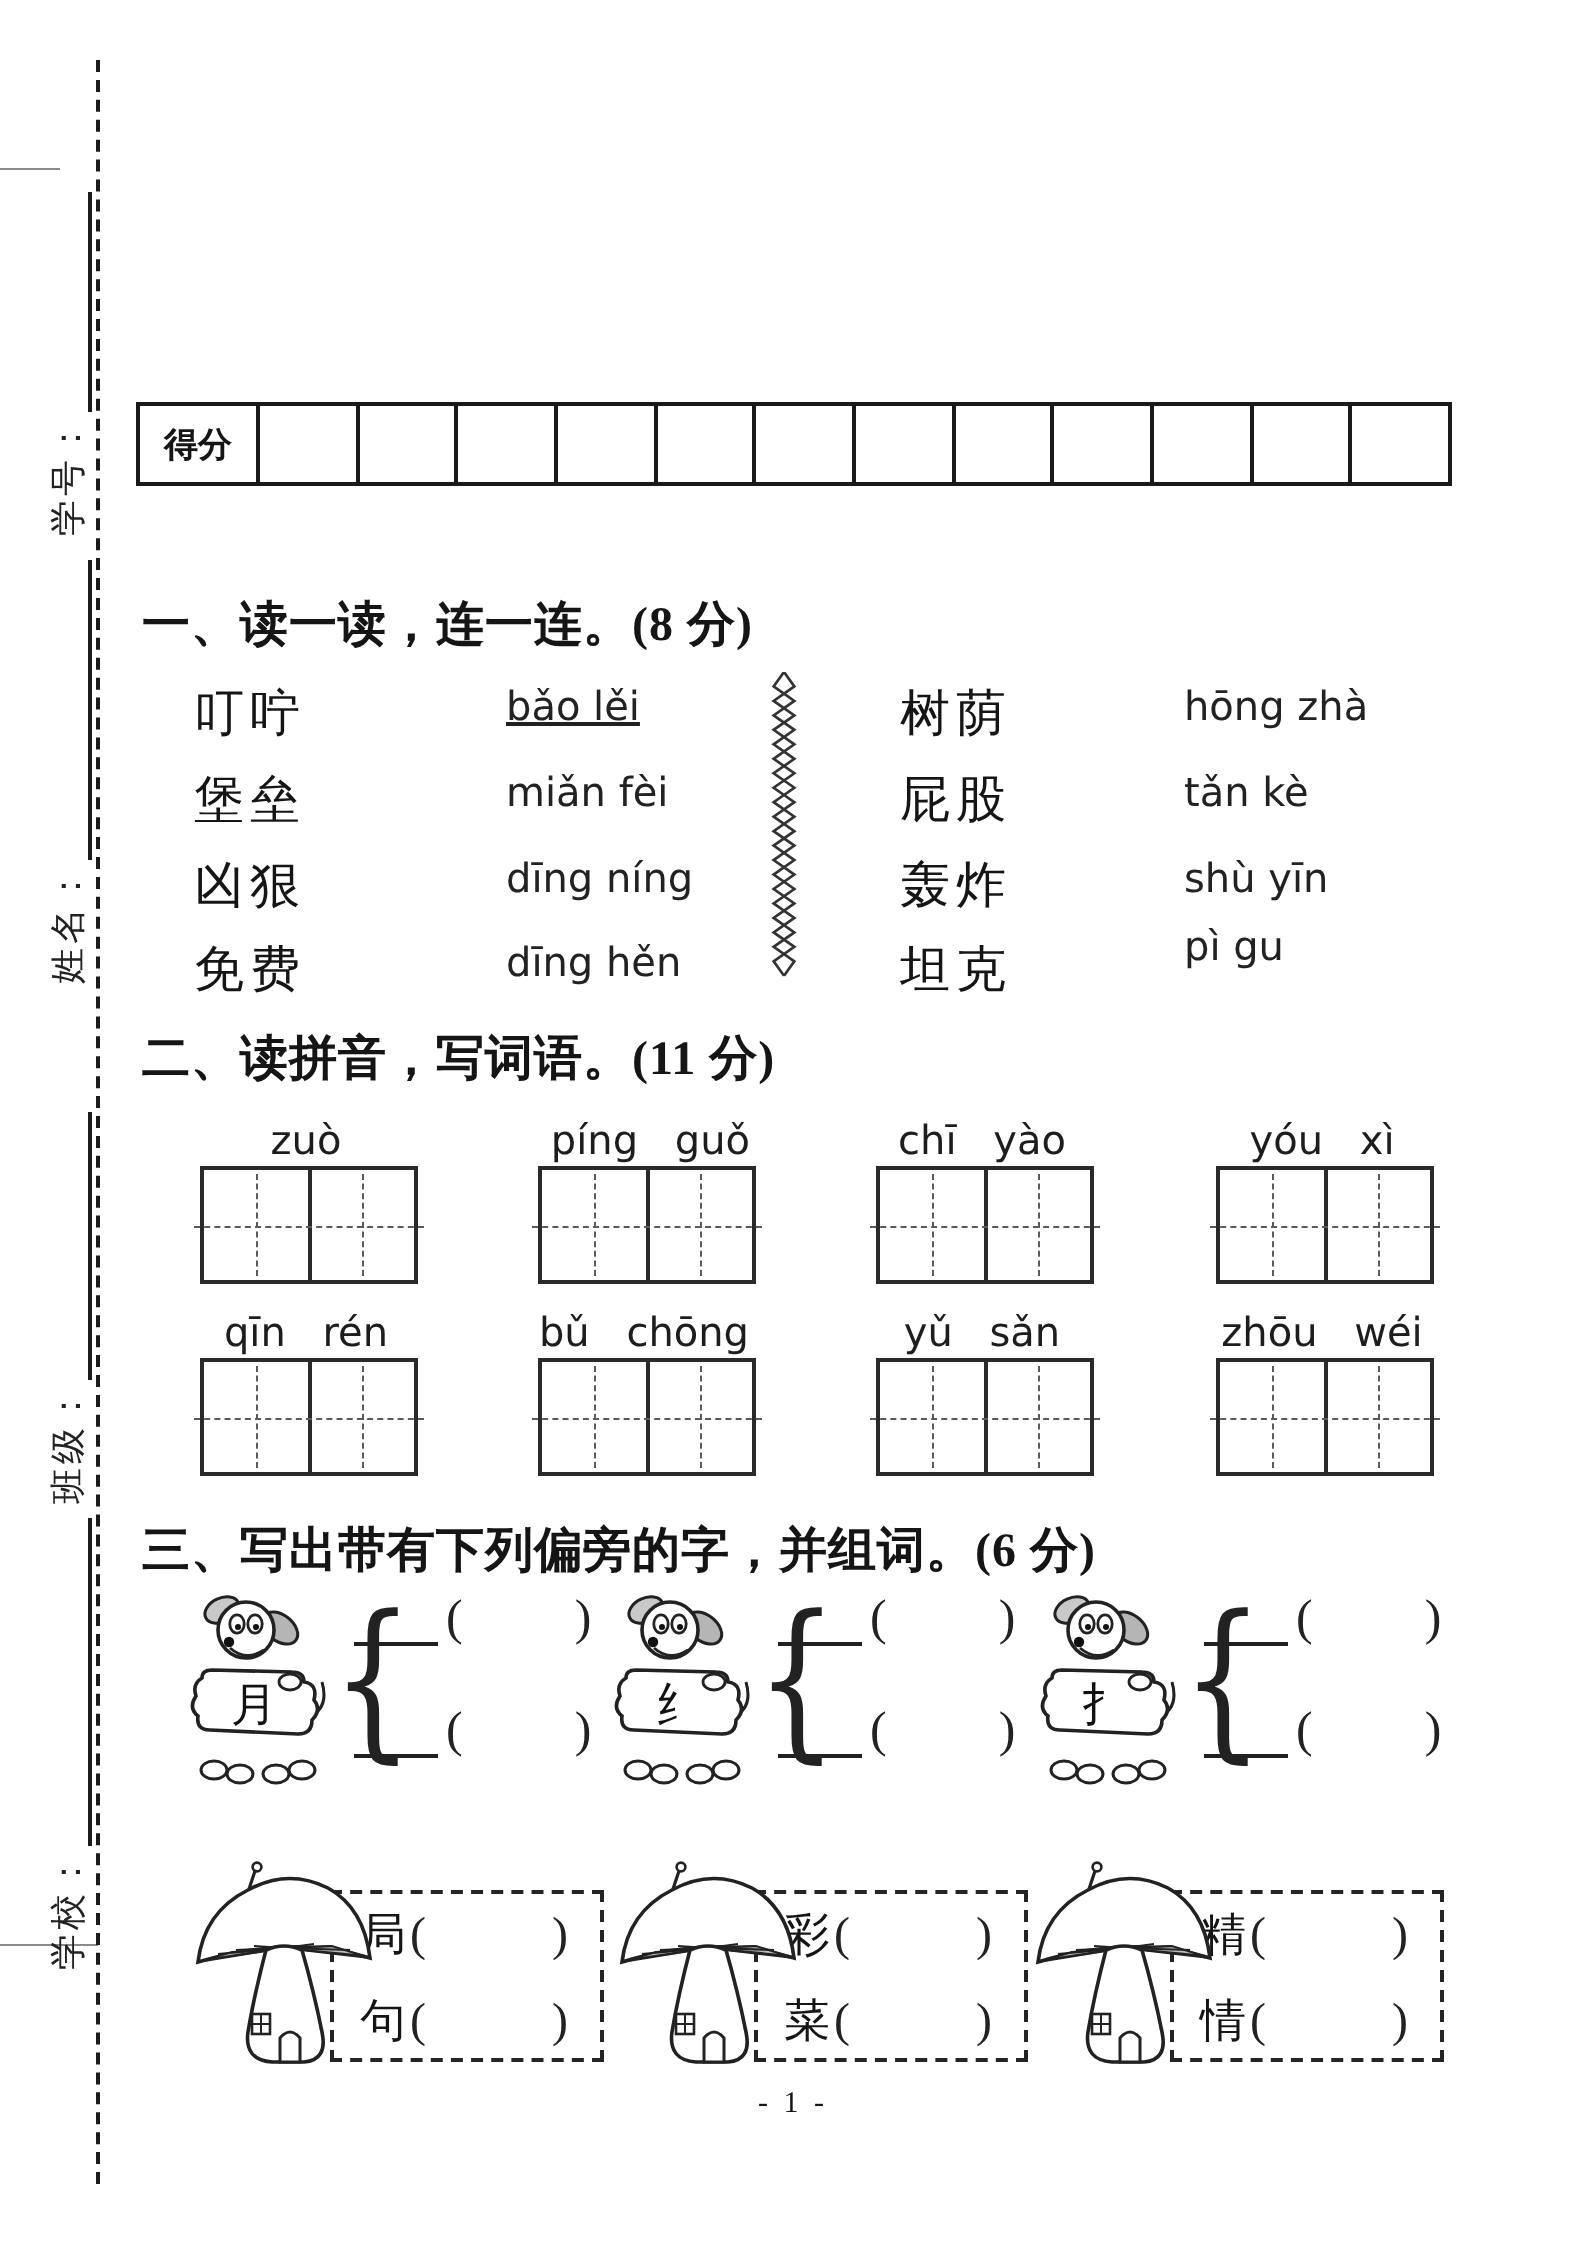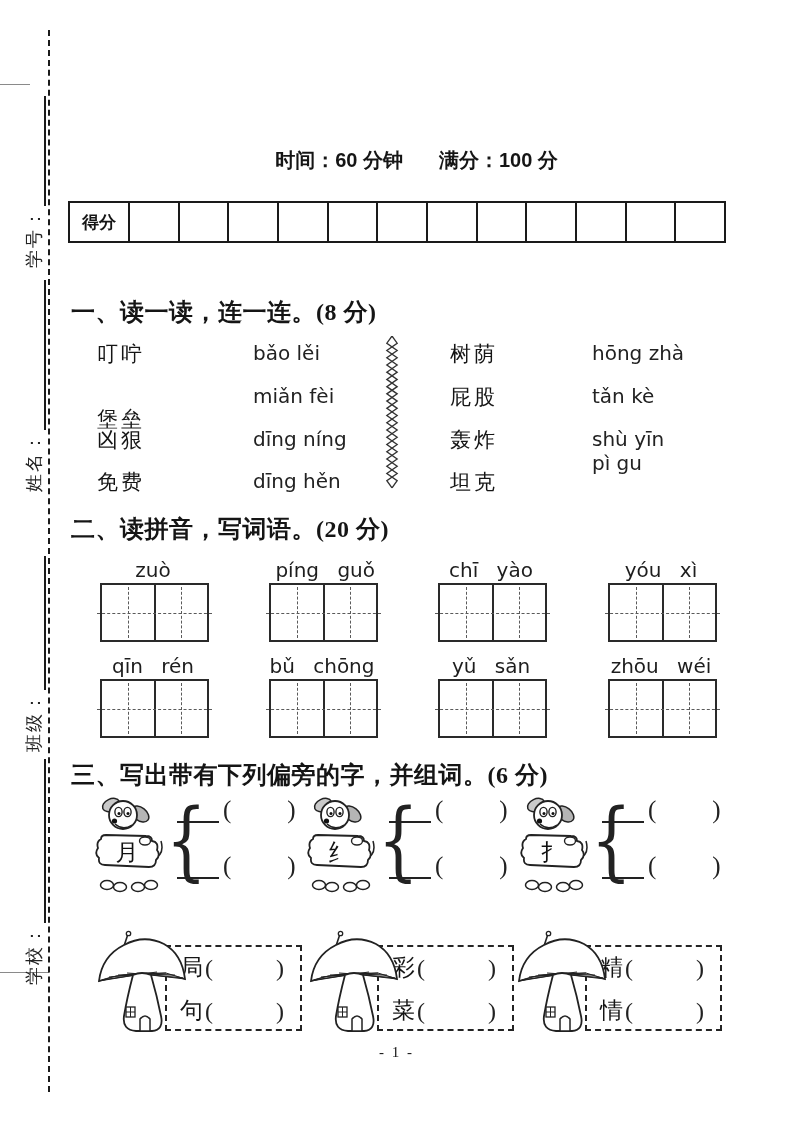--- a/index.html
+++ b/index.html
@@ -26,21 +26,21 @@
   .score-table{position:absolute;left:68px;top:201px;width:658px;border-collapse:collapse;table-layout:fixed;}
   .score-table td{border:2px solid #1a1a1a;text-align:center;vertical-align:middle;
                   font-size:17px;font-weight:700;font-family:"Liberation Sans","DejaVu Sans",sans-serif;padding:0;}
   .score-table tr.r1 td{height:35px;}
   .score-table tr.r2 td{height:38px;}
 
   
   .sec-head{position:absolute;left:71px;font-size:24px;font-weight:800;letter-spacing:0.5px;}
 
   
-  .s1w{position:absolute;font-size:21px;letter-spacing:3px;}
+  .s1w{position:absolute;font-size:25px;letter-spacing:3px;}
   .s1p{position:absolute;font-size:20px;font-family:"DejaVu Sans","Liberation Sans",sans-serif;color:#222;}
   .chain{position:absolute;left:385px;top:336px;}
 
   
   .wb-pin{position:absolute;width:106px;text-align:center;font-size:20px;word-spacing:12px;
           font-family:"DejaVu Sans","Liberation Sans",sans-serif;color:#1d1d1d;}
   .wbox{position:absolute;width:105px;height:55px;border:2px solid #2a2a2a;background:#fff;}
   .wb-mid{position:absolute;left:50%;top:0;bottom:0;width:0;border-left:2px solid #2a2a2a;margin-left:-1px;}
   .wb-vdash{position:absolute;top:2px;bottom:2px;width:0;border-left:1.5px dashed #5a5a5a;}
   .wb-vdash.l{left:25%;}
@@ -90,23 +90,20 @@
   </div>
   <div class="mfield" style="top:752px;width:196px;">
     <span>班级：</span>
     <span class="fill-line"></span>
   </div>
   <div class="mfield" style="top:985px;width:226px;">
     <span>学校：</span>
     <span class="fill-line"></span>
   </div>
 
-  <div class="subtitle">
-    <span>时间：60 分钟</span><span class="gap"></span><span>满分：100 分</span>
-  </div>
 
   <table class="score-table">
     <colgroup>
         <col style="width:60px;">
         <col>
         <col>
         <col>
         <col>
         <col>
         <col>
@@ -132,45 +129,45 @@
           <td></td>
       <td></td>
           <td></td>
     </tr>
   </tbody>
     </table>
 
   <div class="sec-head" style="top:296px;">一、读一读，连一连。(8 分)</div>
 
   <span class="s1w" style="left:97px;top:340px;">叮咛</span>
-  <span class="s1w" style="left:97px;top:383px;margin-top:22px;">堡垒</span>
+  <span class="s1w" style="left:97px;top:383px;">堡垒</span>
   <span class="s1w" style="left:97px;top:426px;">凶狠</span>
   <span class="s1w" style="left:97px;top:468px;">免费</span>
 
-  <span class="s1p" style="left:253px;top:341px;">bǎo lěi</span>
+  <span class="s1p" style="left:253px;top:341px;text-decoration:underline;">bǎo lěi</span>
   <span class="s1p" style="left:253px;top:384px;">miǎn fèi</span>
   <span class="s1p" style="left:253px;top:427px;">dīng níng</span>
   <span class="s1p" style="left:253px;top:469px;">dīng hěn</span>
 
   <svg class="chain" width="14" height="155" viewBox="0 0 13 150">
     <path d="M6.5 0 L1.5 7 L11.5 14 L1.5 21 L11.5 28 L1.5 35 L11.5 42 L1.5 49 L11.5 56 L1.5 63 L11.5 70 L1.5 77 L11.5 84 L1.5 91 L11.5 98 L1.5 105 L11.5 112 L1.5 119 L11.5 126 L1.5 133 L11.5 140 L6.5 147" fill="none" stroke="#333" stroke-width="1.3"></path>
     <path d="M6.5 0 L11.5 7 L1.5 14 L11.5 21 L1.5 28 L11.5 35 L1.5 42 L11.5 49 L1.5 56 L11.5 63 L1.5 70 L11.5 77 L1.5 84 L11.5 91 L1.5 98 L11.5 105 L1.5 112 L11.5 119 L1.5 126 L11.5 133 L1.5 140 L6.5 147" fill="none" stroke="#333" stroke-width="1.3"></path>
   </svg>
 
   <span class="s1w" style="left:450px;top:340px;">树荫</span>
   <span class="s1w" style="left:450px;top:383px;">屁股</span>
   <span class="s1w" style="left:450px;top:426px;">轰炸</span>
   <span class="s1w" style="left:450px;top:468px;">坦克</span>
 
   <span class="s1p" style="left:592px;top:341px;">hōng zhà</span>
   <span class="s1p" style="left:592px;top:384px;">tǎn kè</span>
   <span class="s1p" style="left:592px;top:427px;">shù yīn</span>
-  <span class="s1p" style="left:592px;top:451px;">pì gu</span>
-
-  <div class="sec-head" style="top:513px;">二、读拼音，写词语。(20 分)</div>
+  <span class="s1p" style="left:592px;top:461px;">pì gu</span>
+
+  <div class="sec-head" style="top:513px;">二、读拼音，写词语。(11 分)</div>
 
   <span class="wb-pin" style="left:100px;top:558px;">zuò mèng</span>
   <span class="wb-pin" style="left:269px;top:558px;text-align:right;">píng guǒ</span>
   <span class="wb-pin" style="left:438px;top:558px;">chī yào</span>
   <span class="wb-pin" style="left:608px;top:558px;">yóu xì</span>
 
   <div class="wbox" style="left:100px;top:583px;">
       <div class="wb-vdash l"></div>
       <div class="wb-vdash r"></div>
       <div class="wb-mid"></div>

